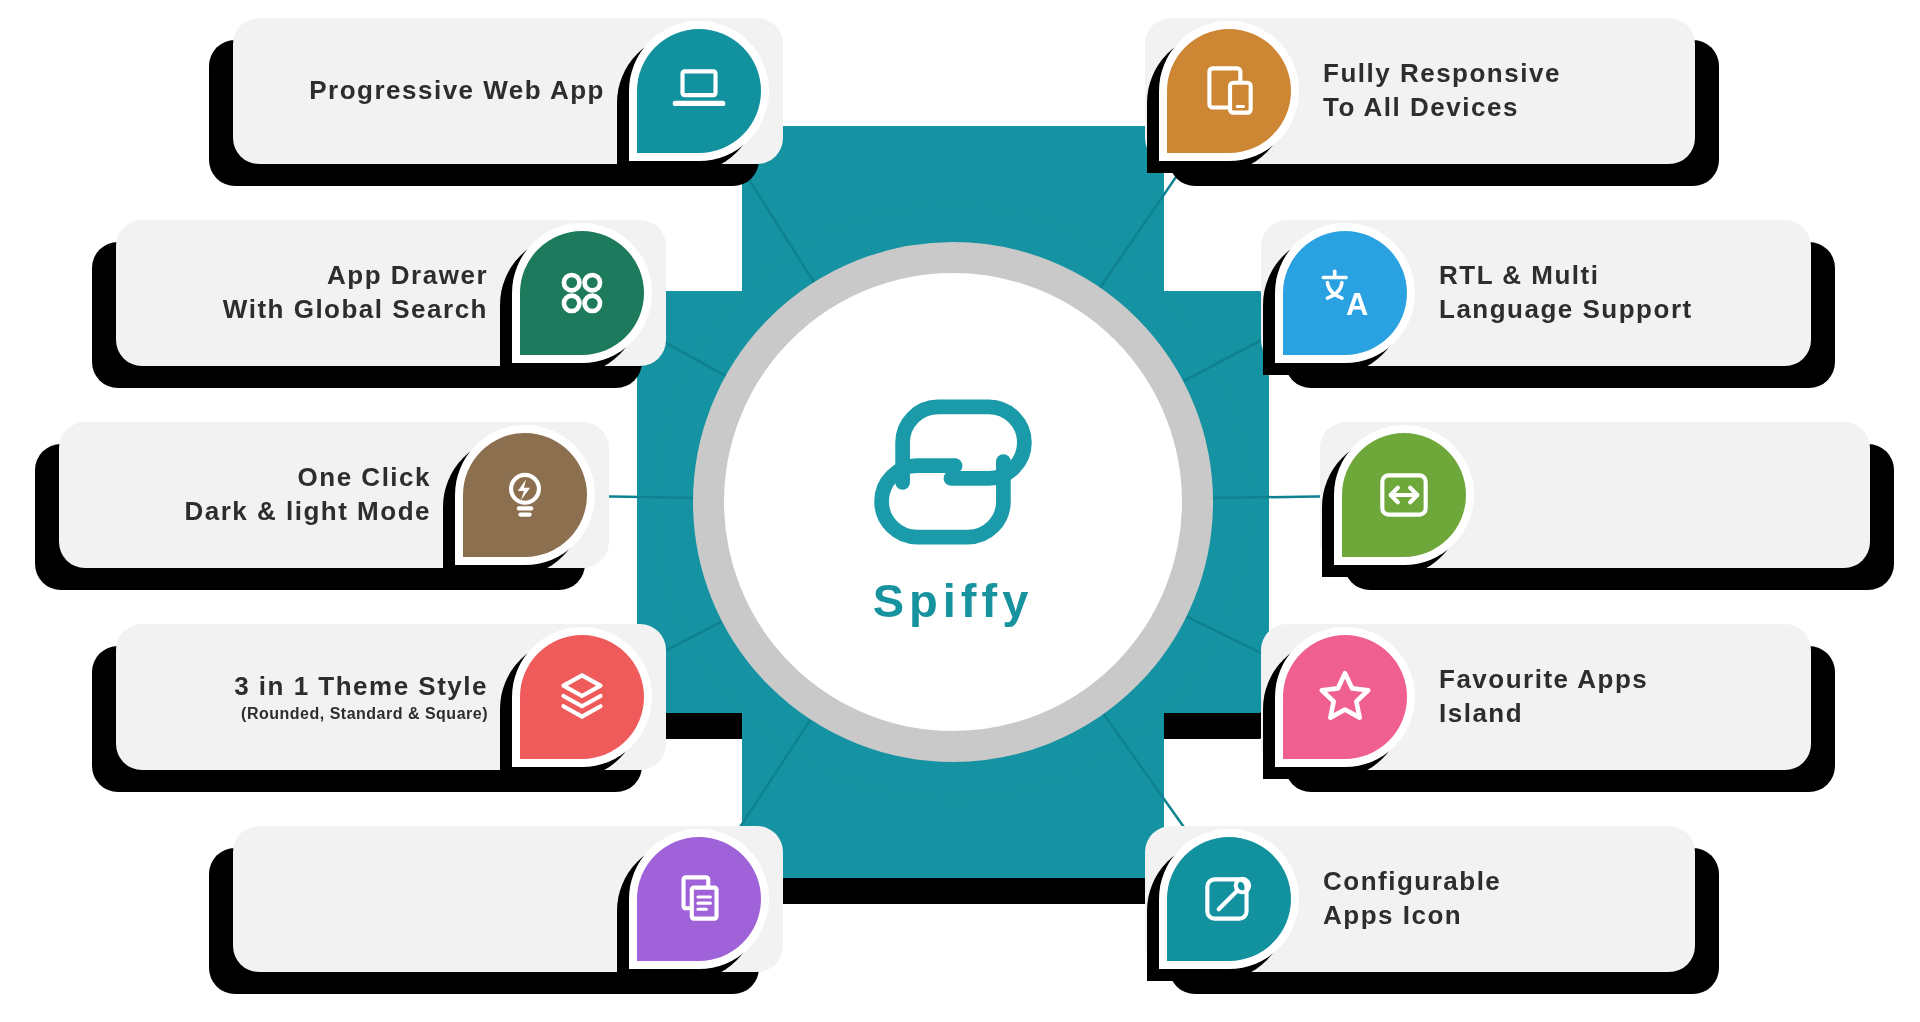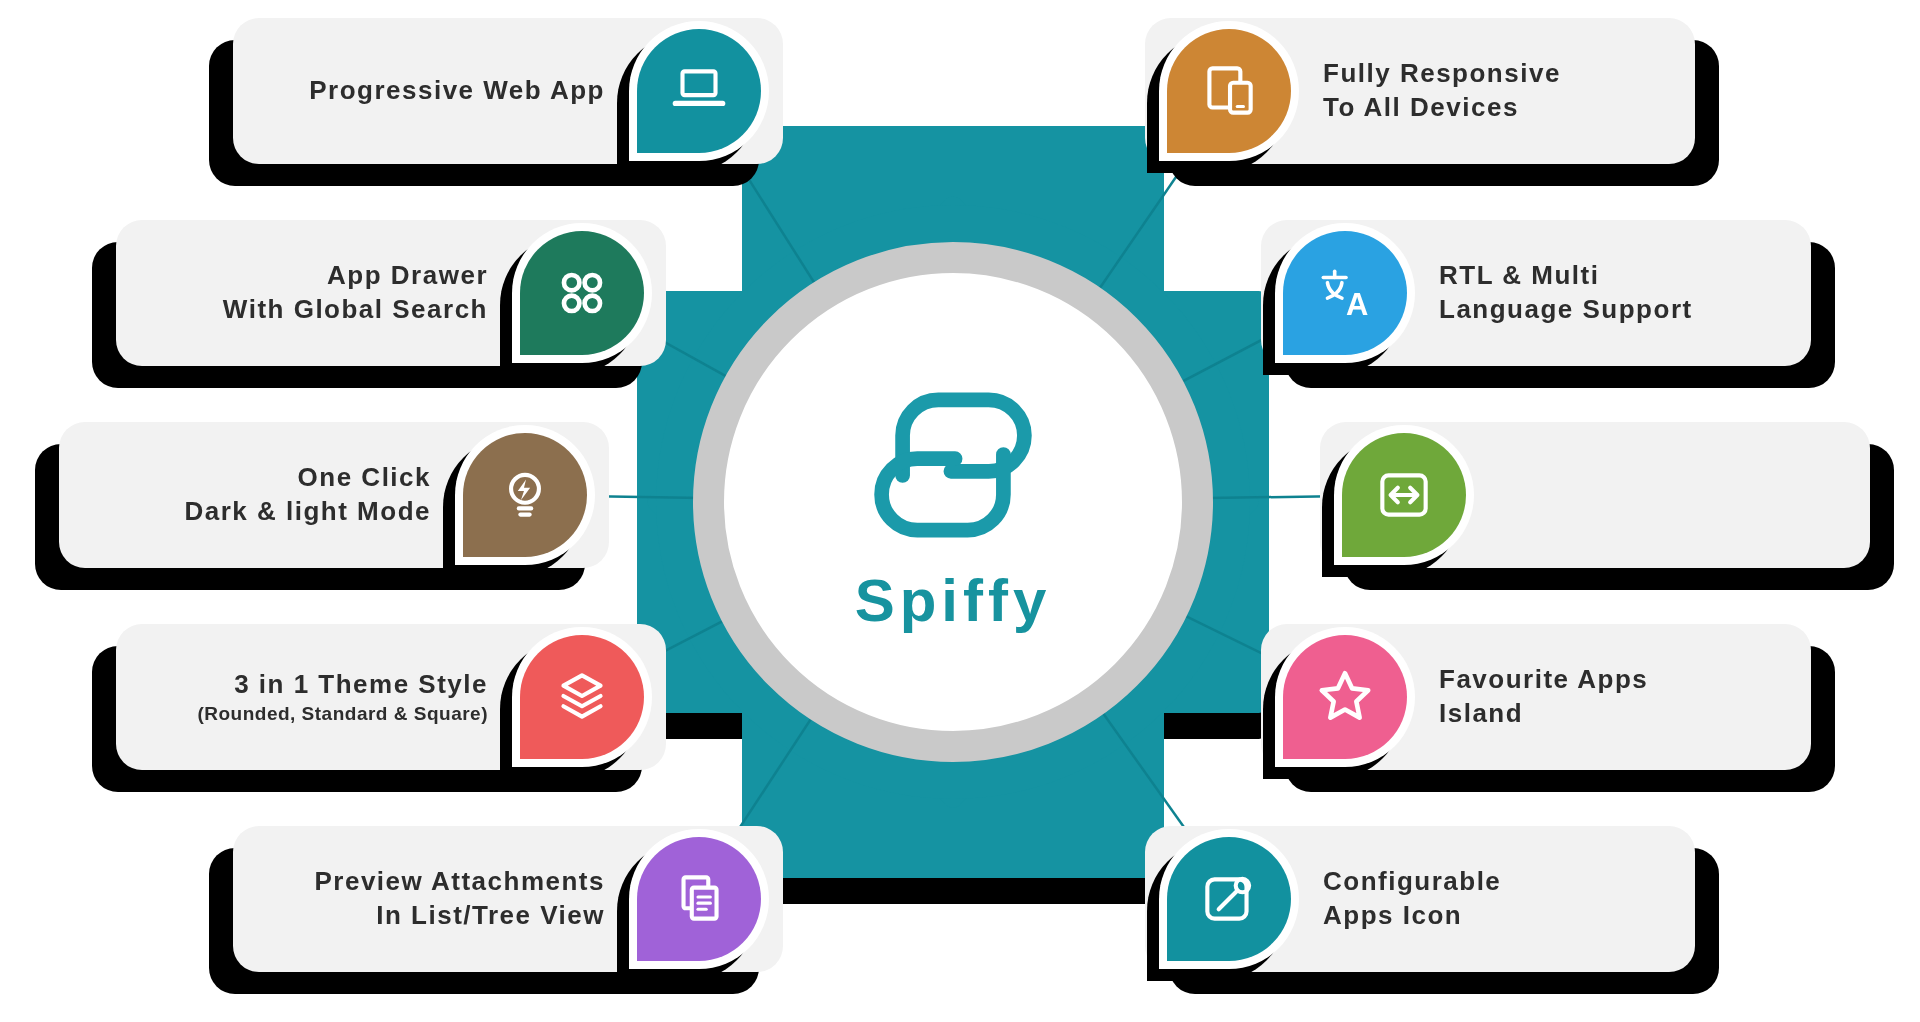--- a/index.html
+++ b/index.html
@@ -11,32 +11,32 @@
   .gear .g-circle{position:absolute;left:656px;top:205px;width:594px;height:594px;border-radius:50%;background:#1593a2;}
   .gear .g-rect-v{position:absolute;left:742px;top:126px;width:422px;height:752px;border-radius:10px;background:#1593a2;}
   .gear .g-rect-h{position:absolute;left:637px;top:291px;width:632px;height:422px;border-radius:10px;background:#1593a2;}
   .gear .g-diag{position:absolute;left:734px;top:283px;width:438px;height:438px;border-radius:10px;background:#1593a2;transform:rotate(45deg);}
 
   .spokes{position:absolute;left:0;top:0;width:1920px;height:1022px;}
 
   .ring{position:absolute;left:693px;top:242px;width:458px;height:458px;box-sizing:content-box;
         border:31px solid #c9c9c9;border-radius:50%;background:#ffffff;
         display:flex;flex-direction:column;align-items:center;justify-content:center;}
-  .app-name{font-size:60px;font-weight:bold;letter-spacing:5px;color:#17939f;margin-top:6px;}
+  .app-name{font-size:47px;font-weight:bold;letter-spacing:5px;color:#17939f;margin-top:6px;}
 
   
   .card{position:absolute;width:550px;height:146px;background:#f2f2f2;border-radius:26px;
         display:flex;align-items:center;}
   .card.left{box-shadow:-24px 22px 0 #000;}
   .card.right{box-shadow:24px 22px 0 #000;justify-content:center;}
   .card-text{flex:1;line-height:1.3;color:#2d2d2d;font-weight:bold;letter-spacing:1.5px;}
   .left .card-text{text-align:right;padding:0 178px 0 28px;}
   .right .card-text{text-align:left;padding:0 28px 0 178px;}
   .line1,.line2{font-size:26px;}
-  .line2.small{font-size:19px;letter-spacing:.5px;}
+  .line2.small{font-size:16px;letter-spacing:.5px;}
 
   .badge-plate{position:absolute;top:50%;transform:translateY(-50%);background:#fff;padding:8px;
                border-radius:70px 70px 70px 0;box-shadow:-12px 12px 0 #000;}
   .left .badge-plate{right:14px;}
   .right .badge-plate{left:14px;}
   .badge{width:124px;height:124px;border-radius:62px 62px 62px 0;
          display:flex;align-items:center;justify-content:center;}
 
   .bg-teal{background:#12919f}.bg-green{background:#1e7a5c}.bg-brown{background:#8c6f4e}
   .bg-red{background:#ef5a5a}.bg-purple{background:#a062d8}.bg-orange{background:#cd8634}
@@ -152,24 +152,20 @@
             <path d="M32 11 L50 21 L32 31 L14 21 Z"></path>
             <path d="M14 31 L32 41 L50 31"></path>
             <path d="M14 41 L32 51 L50 41"></path>
           </g>
         </svg>
       </div>
     </div>
   </div>
 
   <div class="card left pos-l5">
-    <div class="card-text">
-      <div class="line1">Preview Attachments</div>
-      <div class="line2">In List/Tree View</div>
-    </div>
     <div class="badge-plate">
       <div class="badge bg-purple">
         <svg class="icn" width="66" height="66" viewBox="0 0 64 64">
           <g stroke="#fff" stroke-width="4" stroke-linejoin="round">
             <rect x="17" y="11" width="24" height="30" rx="2" fill="none"></rect>
             <rect x="25" y="21" width="24" height="30" rx="2" fill="#a062d8"></rect>
           </g>
           <g stroke="#fff" stroke-width="3" stroke-linecap="round">
             <path d="M31 30 h12"></path>
               <path d="M31 36 h12"></path>

